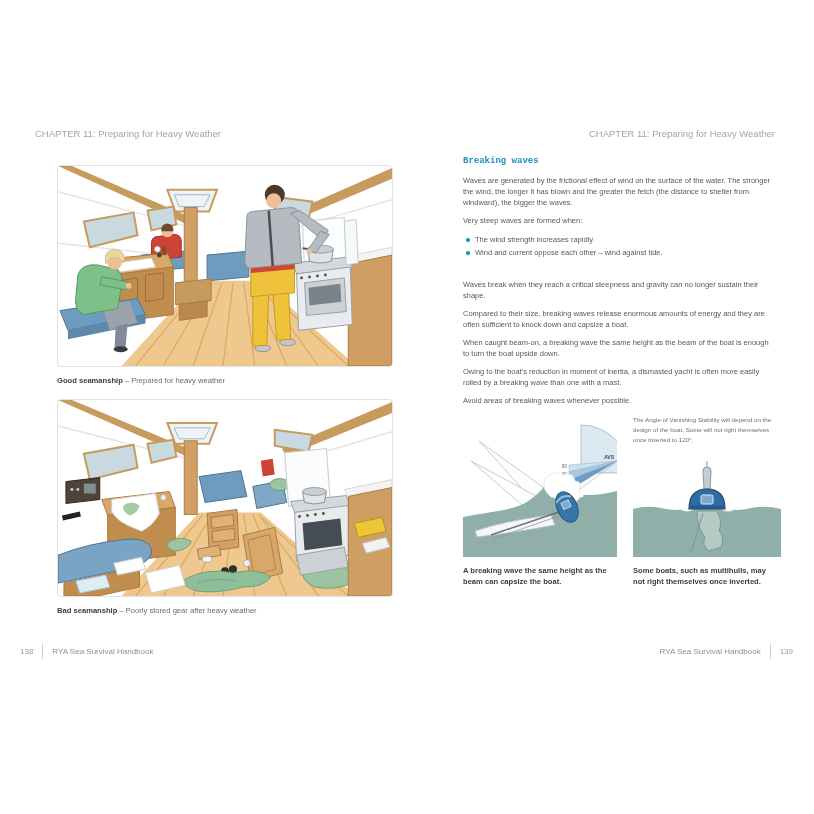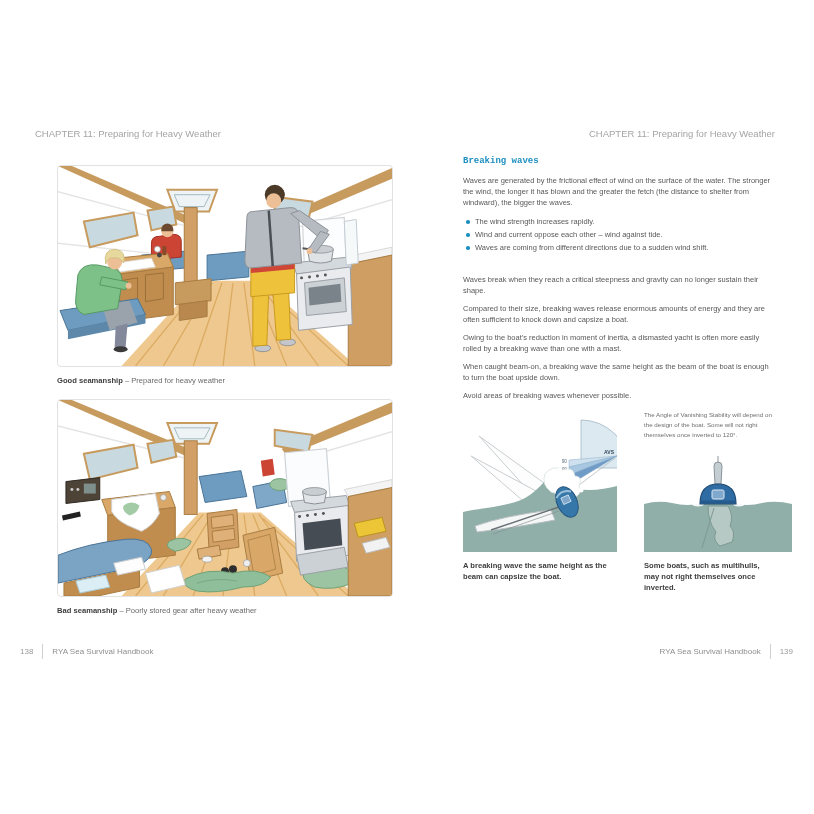--- a/index.html
+++ b/index.html
@@ -23,21 +23,21 @@
   .footer { position:absolute; top:524px; left:0; width:100%; display:flex; align-items:center; font-size:8px; color:#9a9a9a; }
   .footer .rule { width:1px; height:15px; background:#cfcfcf; margin:0 9px; }
   .footer .btitle { font-weight:normal; color:#8e8e8e; }
   .rp-footer { justify-content:flex-end; }
   .rp-content { position:absolute; left:0; top:36px; width:312px; font-size:7.5px; line-height:11px; color:#595959; }
   .rp-content h2 { font-size:9px; font-weight:bold; color:#1e8fc2; margin-bottom:8px;font-family:Liberation Mono, monospace; }
   .rp-content p { margin-bottom:7px; }
   .rp-content ul { list-style:none; margin:4px 0 20px 1px; }
   .rp-content li { position:relative; padding-left:11px; line-height:13px; }
   .rp-content li::before { content:""; position:absolute; left:2px; top:5px; width:3.5px; height:3.5px; border-radius:50%; background:#1e8fc2; }
-  .fig-row { display:flex; gap:27px; margin-top:9px; }
+  .fig-row { display:flex; gap:16px; margin-top:9px; }
   .fig-col1 { width:154px; }
   .fig-col2 { width:148px; }
   .fig-art { height:142px; position:relative; }
   .fig-col2 .fig-art svg.bottom { position:absolute; bottom:0; left:0; }
   .avs-note { font-size:6.2px; line-height:10px; color:#6e6e6e; }
   .rp-figcap { font-weight:bold; font-size:7.6px; line-height:11px; color:#3d3d3d; margin-top:8px; }
   svg { display:block; }
   .avs-lbl { font-family:"Liberation Sans",sans-serif; font-size:4.8px; fill:#5b6b76; }
   .avs-title { font-family:"Liberation Sans",sans-serif; font-size:5px; font-weight:bold; fill:#33485a; }
 </style>
@@ -230,29 +230,29 @@
       <span class="btitle">RYA Sea Survival Handbook</span>
     </div>
   </div>
 
   <div class="page page-right">
     <div class="running-head rp-head">CHAPTER 11: Preparing for Heavy Weather</div>
 
     <div class="rp-content">
       <h2>Breaking waves</h2>
       <p>Waves are generated by the frictional effect of wind on the surface of the water. The stronger the wind, the longer it has blown and the greater the fetch (the distance to shelter from windward), the bigger the waves.</p>
+      <p>Very steep waves are formed when:</p>
       <ul>
         <li>The wind strength increases rapidly.</li>
         <li>Wind and current oppose each other – wind against tide.</li>
-        <li>Waves are coming from different directions due to a sudden wind shift.</li>
       </ul>
       <p>Waves break when they reach a critical steepness and gravity can no longer sustain their shape.</p>
       <p>Compared to their size, breaking waves release enormous amounts of energy and they are often sufficient to knock down and capsize a boat.</p>
+      <p>When caught beam-on, a breaking wave the same height as the beam of the boat is enough to turn the boat upside down.</p>
       <p>Owing to the boat's reduction in moment of inertia, a dismasted yacht is often more easily rolled by a breaking wave than one with a mast.</p>
-      <p>When caught beam-on, a breaking wave the same height as the beam of the boat is enough to turn the boat upside down.</p>
       <p>Avoid areas of breaking waves whenever possible.</p>
 
       <div class="fig-row">
         <div class="fig-col1">
           <div class="fig-art">
             <svg width="154" height="142" viewBox="0 0 154 142">
 
               <polygon points="16,26 88,78 72,88" fill="#fdfdfd" stroke="#c8cdd0"></polygon>
               <polygon points="8,46 86,88 66,96" fill="#fdfdfd" stroke="#c8cdd0"></polygon>
 

